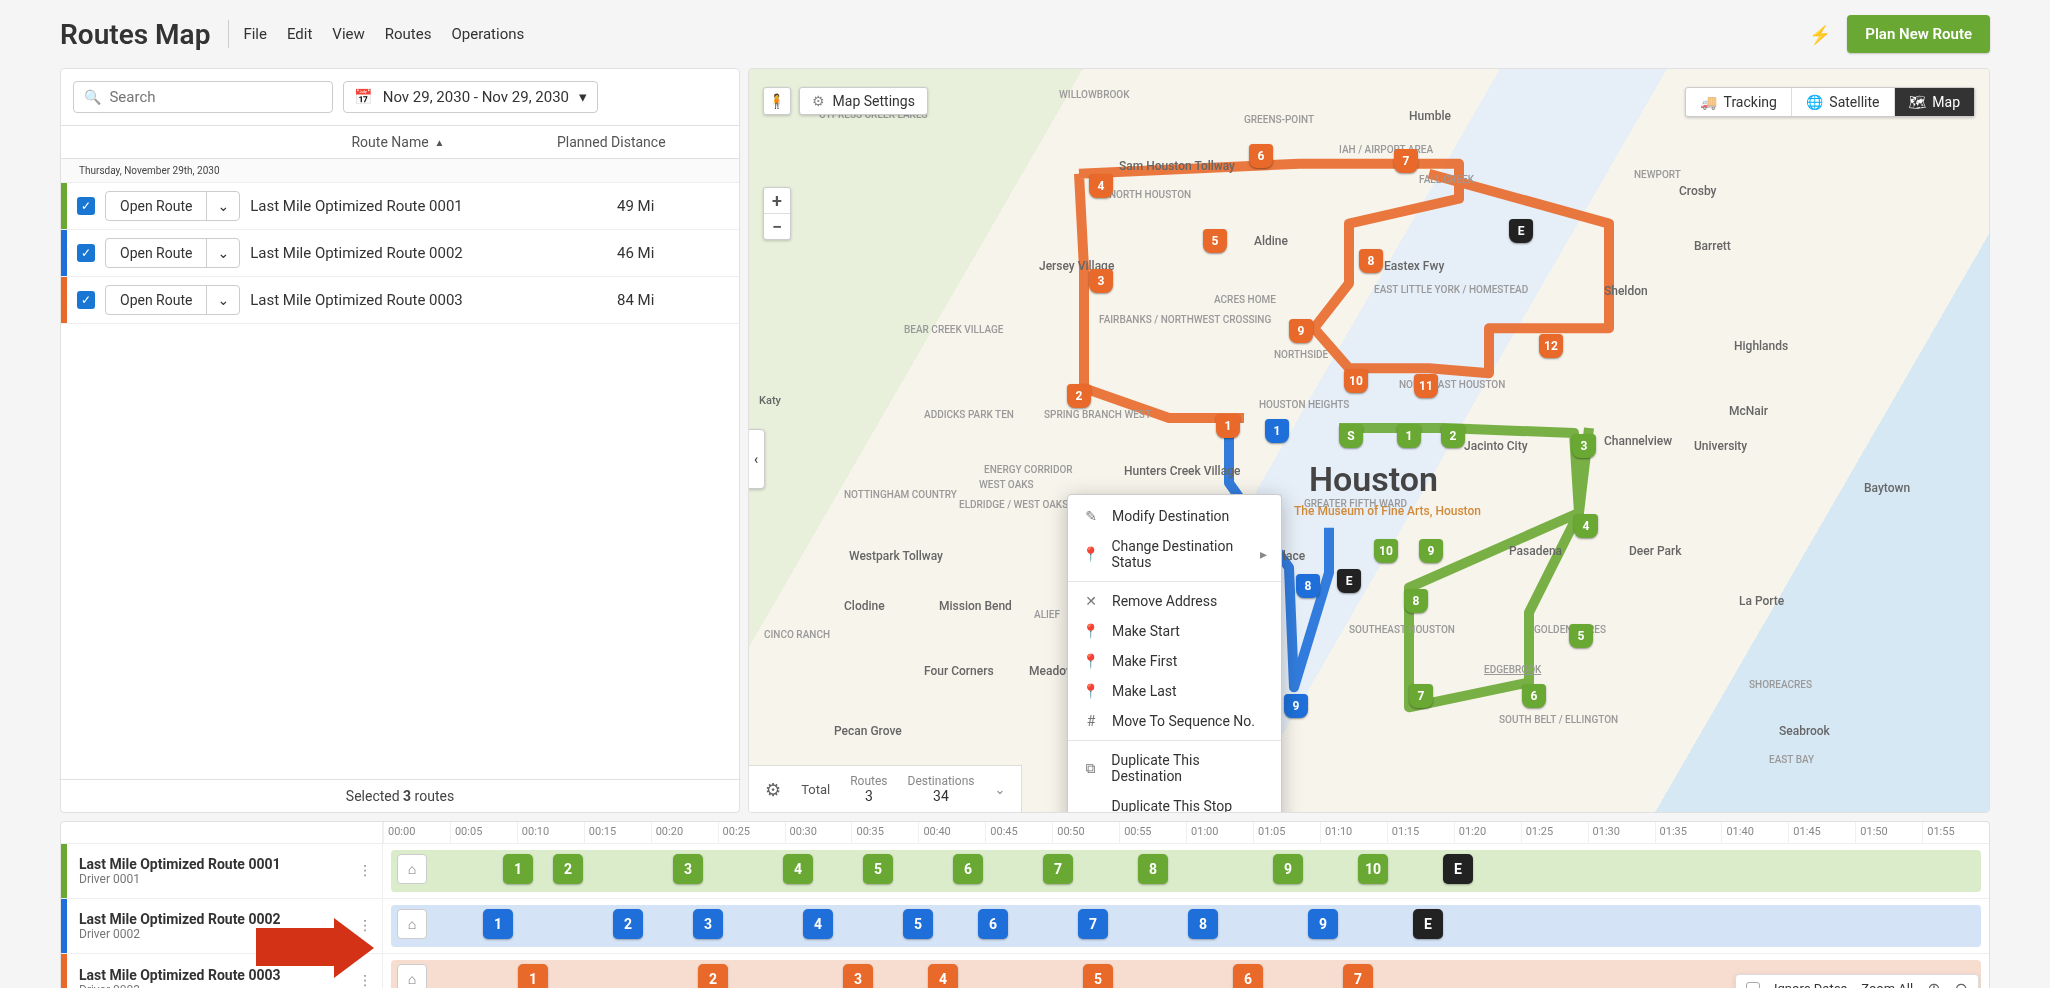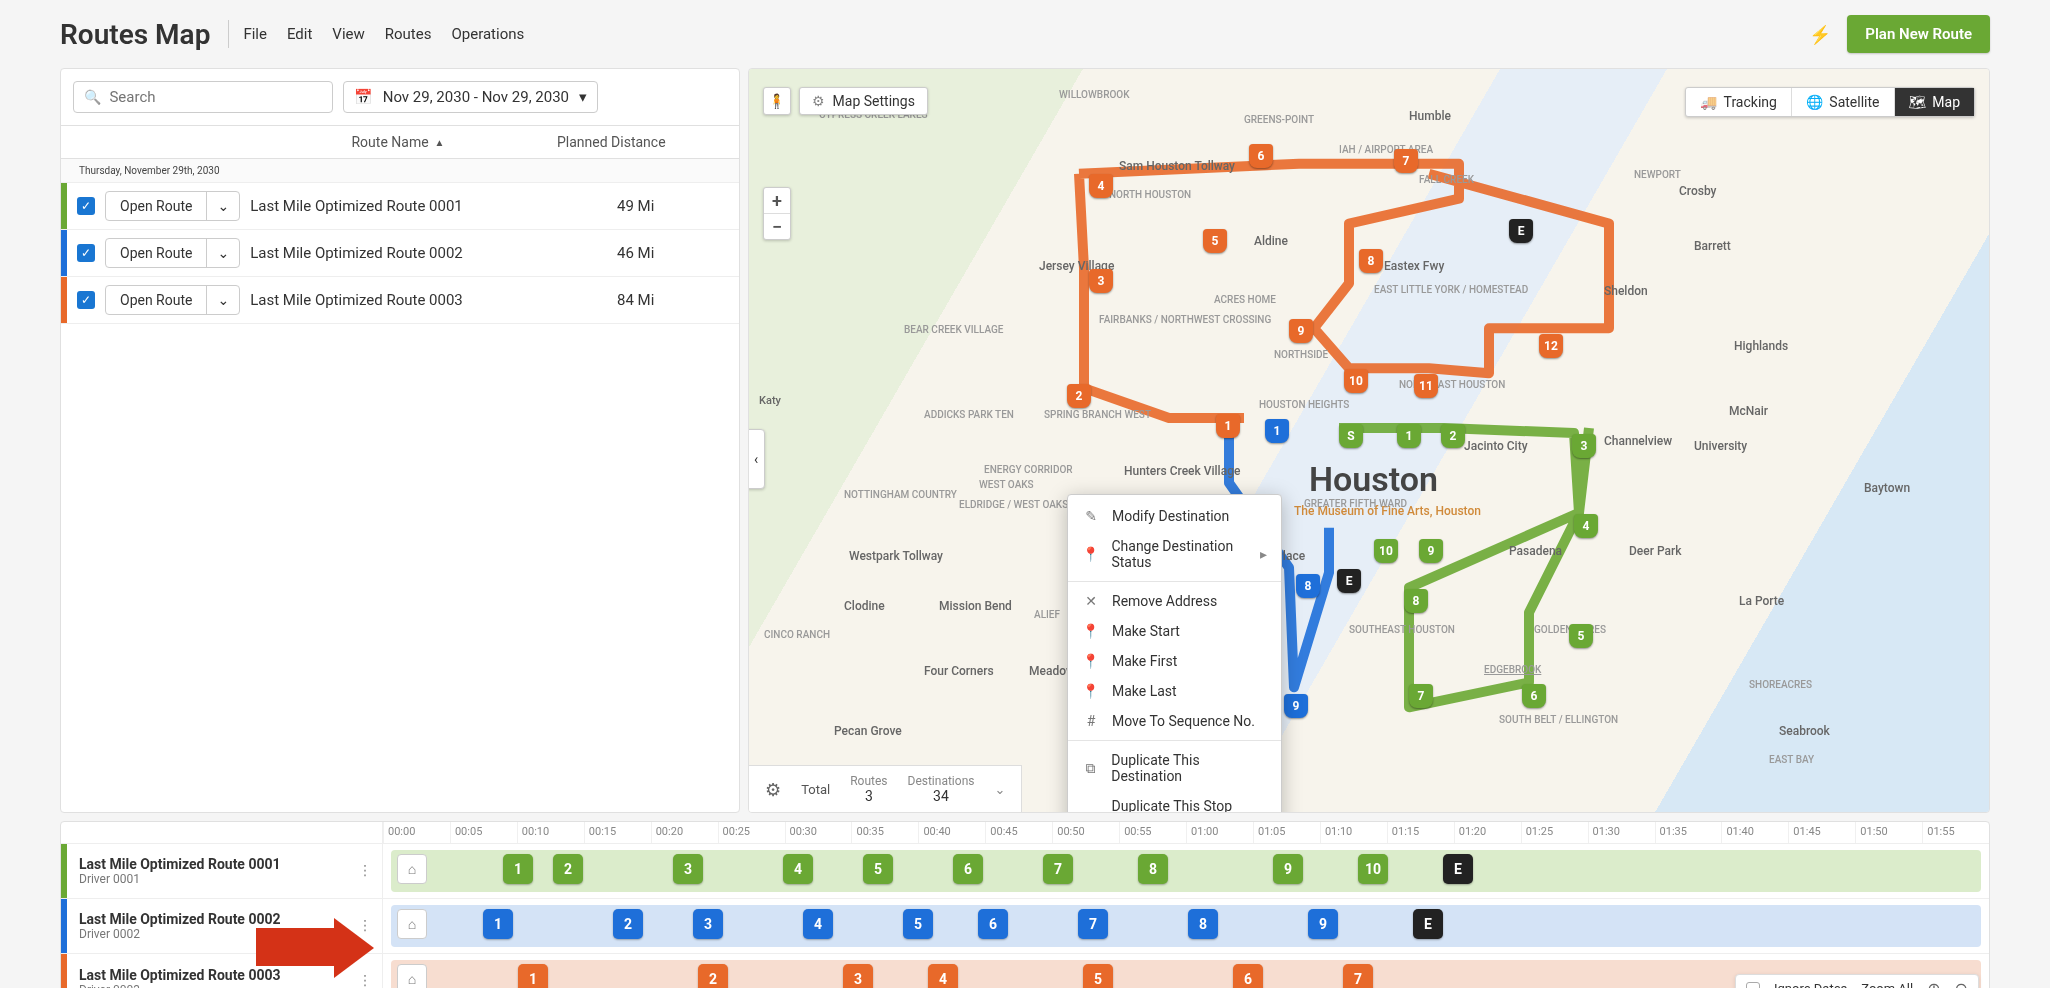--- a/index.html
+++ b/index.html
@@ -180,20 +180,23 @@
     <div class="color-bar" style="background:#e8692a"></div>
     <div class="cb">✓</div>
     <div class="open-btn">
       <span>Open Route</span>
       <span class="caret">⌄</span>
     </div>
     <div class="rname">Last Mile Optimized Route 0003</div>
     <div class="rdist">84 Mi</div>
           </div>
         </div>
+      <div class="lp-foot">
+        <span>Selected </span><b>3</b><span> routes</span>
+      </div>
     </div>
 
     <div class="map-panel">
       <div class="map-bg"></div>
       <svg class="lines" viewBox="0 0 1240 745" preserveAspectRatio="none">
 
         <path d="M 330 105 L 550 95 L 710 95 L 710 130 L 600 155 L 600 215 L 565 260 L 600 300 L 680 300 L 740 305 L 740 260 L 860 260 L 860 155 L 680 105 M 330 105 L 335 200 L 335 320 L 420 350 L 495 350" stroke="#e8692a" stroke-width="10" fill="none" stroke-linejoin="round" opacity="0.9"></path>
 
         <path d="M 480 350 L 480 415 L 540 500 L 545 620 L 580 505 L 580 460" stroke="#1e6fd9" stroke-width="10" fill="none" stroke-linejoin="round" opacity="0.9"></path>
 

